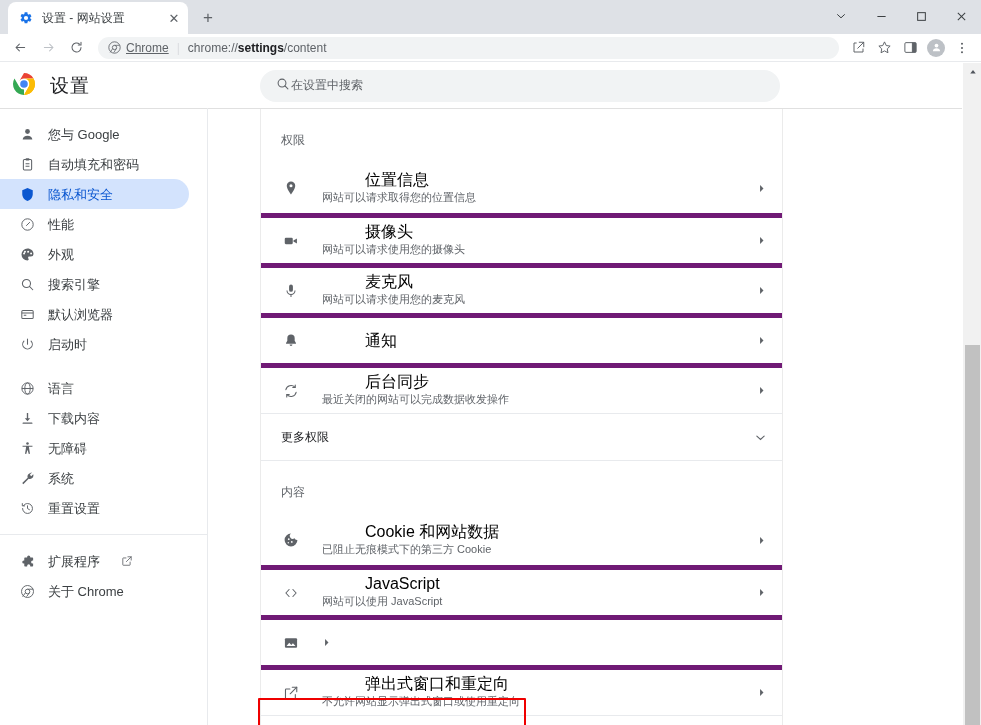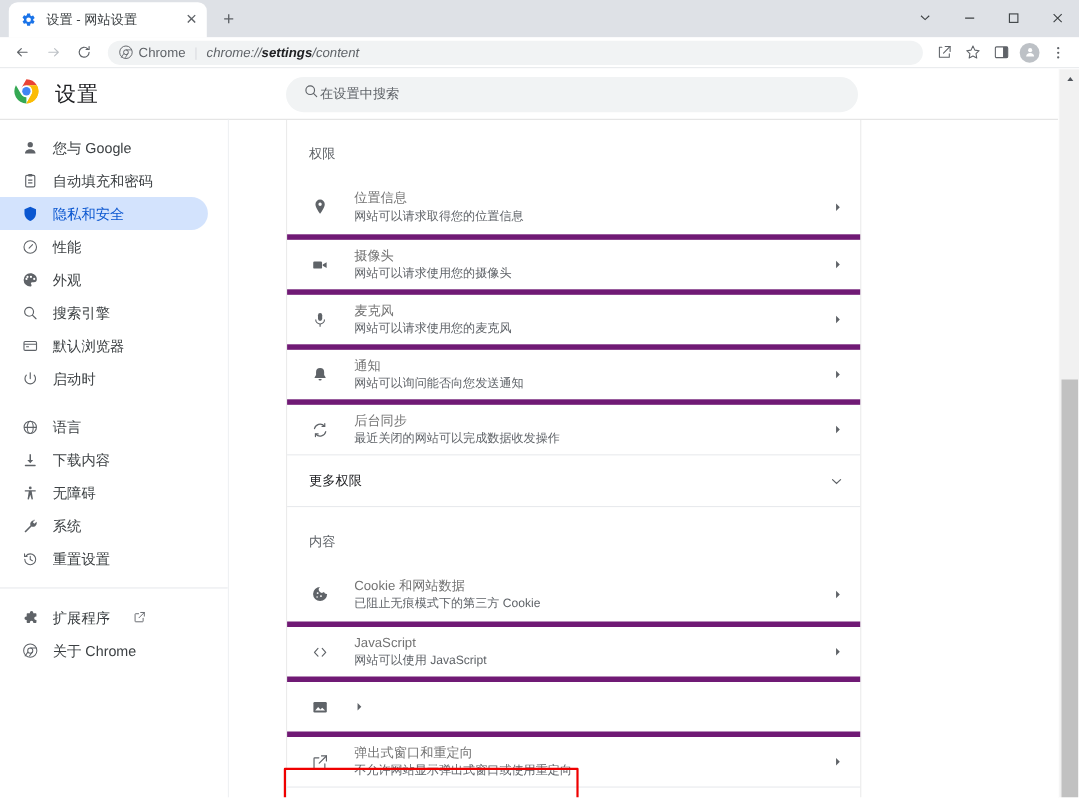--- a/index.html
+++ b/index.html
@@ -69,23 +69,23 @@
     color: #5f6368; border-radius: 50%;
   }
   .navbtn.disabled { color: #bdc1c6; }
   .omnibox {
     flex: 1 1 auto; height: 22px; margin: 0 6px 0 8px;
     background: #f1f3f4; border-radius: 12px;
     display: flex; align-items: center; padding: 0 10px; gap: 6px;
     overflow: hidden;
   }
   .omni-chip { display: flex; align-items: center; gap: 5px; }
-  .omni-chip-label { font-size: 12px; color: #5f6368; }
+  .omni-chip-label { font-size: 12px; color: #5f6368; text-decoration: underline; }
   .omni-sep { color: #dadce0; font-size: 12px; margin: 0 2px; }
-  .omni-url { font-size: 12px; color: #5f6368; white-space: nowrap; font-style: italic; }
+  .omni-url { font-size: 12px; color: #5f6368; white-space: nowrap; }
   .omni-url b { color: #202124; font-weight: 700; }
   .tb-icons { display: flex; align-items: center; }
   .tb-icon {
     width: 26px; height: 26px;
     display: flex; align-items: center; justify-content: center;
     color: #5f6368; border-radius: 50%;
   }
   .tb-icon.avatar { color: #ffffff; }
   .avatar-circle {
     width: 18px; height: 18px; border-radius: 50%;
@@ -157,21 +157,21 @@
     border-top: 5px solid #701a75;
     position: relative;
   }
   .row.first { border-top: none; }
   .row-icon {
     width: 20px; height: 20px; flex: 0 0 20px;
     display: flex; align-items: center; justify-content: center;
     color: #5f6368; margin-right: 21px;
   }
   .row-text { flex: 1 1 auto; min-width: 0; }
-  .row-title { font-size: 12px; color: #737373; line-height: 16px; }
+  .row-title { font-size: 16px; color: #000000; line-height: 16px; margin-left: 43px; }
   .row-sub { font-size: 11px; color: #5f6368; line-height: 16px; margin-top: 1px; }
   .row-arrow { color: #5f6368; flex: 0 0 auto; display: flex; align-items: center; }
   .expand-row {
     display: flex; align-items: center; justify-content: space-between;
     height: 47px; padding: 0 16px 0 20px;
     border-top: 1px solid #e8eaed;
     font-size: 12px; color: #202124;
   }
   .expand-row .chev { color: #5f6368; display: flex; align-items: center; }
 
@@ -567,21 +567,20 @@
 
         <div class="row">
           <span class="row-icon">
             <svg width="16" height="16" viewBox="0 0 20 20" fill="currentColor">
                 <path d="M10 2a4.6 4.6 0 00-4.6 4.6v3.2l-1.6 2.6v1h12.4v-1l-1.6-2.6V6.6A4.6 4.6 0 0010 2z"></path>
                 <path d="M8.2 14.4a1.8 1.8 0 003.6 0z"></path>
               </svg>
           </span>
           <span class="row-text">
             <span class="row-title" style="display:block">通知</span>
-            <span class="row-sub" style="display:block">网站可以询问能否向您发送通知</span>
           </span>
           <span class="row-arrow">
             <svg width="9" height="9" viewBox="0 0 10 10" fill="#5f6368">
                 <path d="M3.4 1.2L7.2 5l-3.8 3.8z"></path>
               </svg>
           </span>
         </div>
 
         <div class="row">
           <span class="row-icon">

